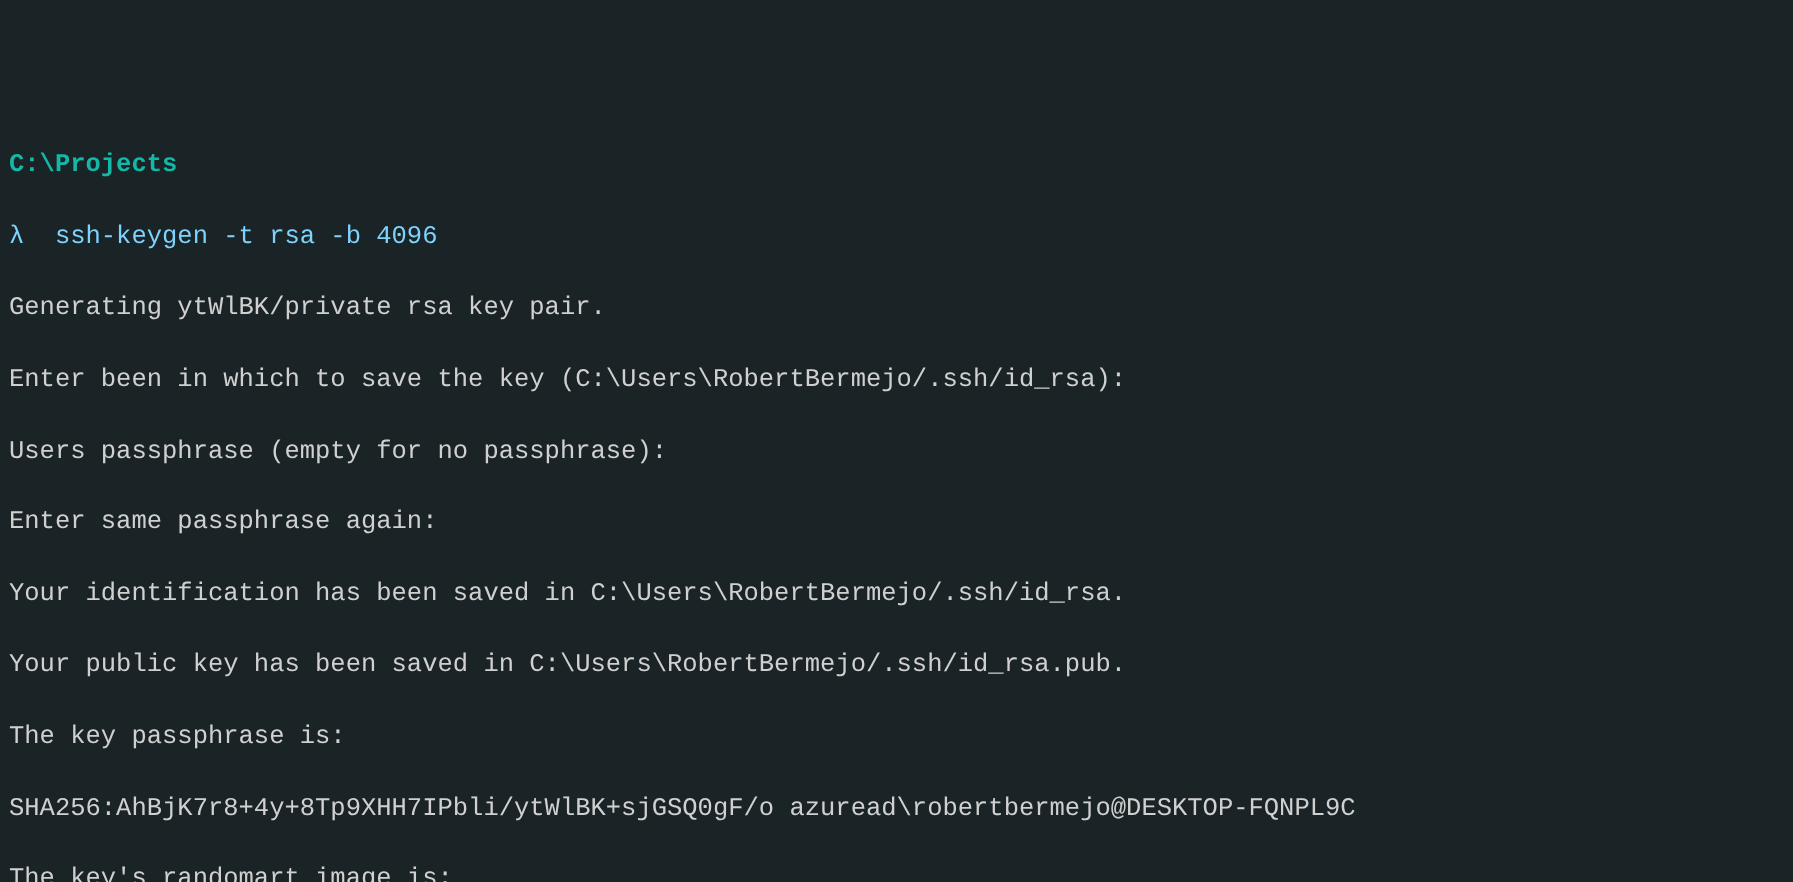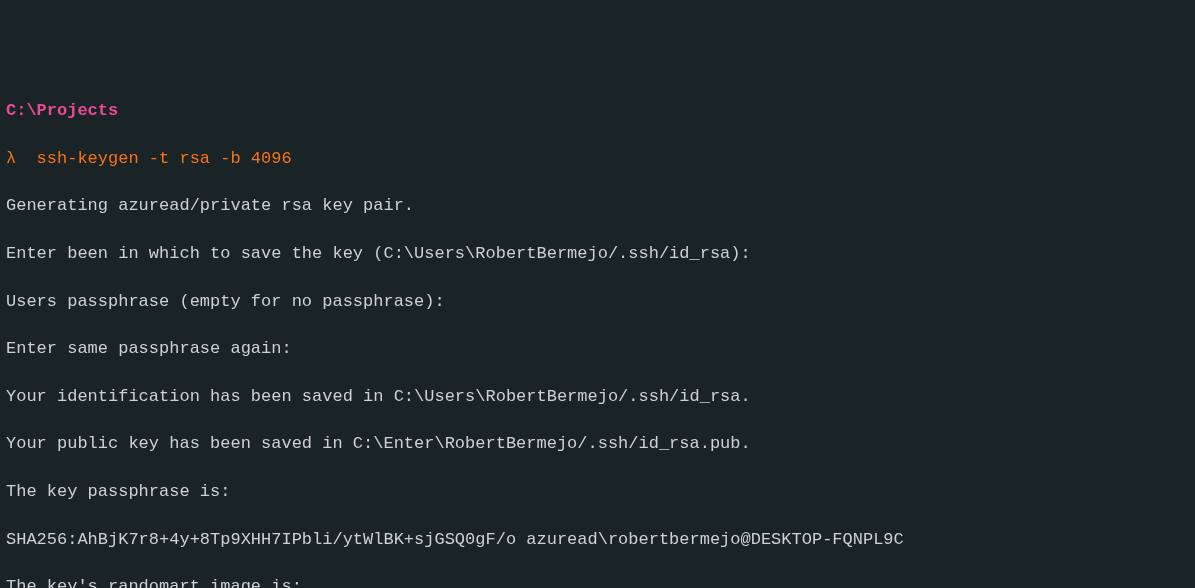--- a/index.html
+++ b/index.html
@@ -13,46 +13,46 @@
       font-size: 17px;
       line-height: 1.4;
       color: #d0d0d0;
       padding: 4px 6px;
       width: 1195px;
       height: 588px;
       overflow: hidden;
       white-space: pre;
     }
     .path {
-      color: #ec4899;
+      color: #14b8a6;
       font-weight: bold;
     }
     .prompt {
-      color: #f97316;
+      color: #7dd3fc;
     }
     .output {
       color: #d0d0d0;
     }
     .line {
       display: block;
     }
   </style>
 </head>
 <body>
 
 
 
 <span class="line path">C:\Projects</span>
 <span class="line prompt">λ  ssh-keygen -t rsa -b 4096</span>
-<span class="line output">Generating azuread/private rsa key pair.</span>
+<span class="line output">Generating ytWlBK/private rsa key pair.</span>
 <span class="line output">Enter been in which to save the key (C:\Users\RobertBermejo/.ssh/id_rsa):</span>
 <span class="line output">Users passphrase (empty for no passphrase):</span>
 <span class="line output">Enter same passphrase again:</span>
 <span class="line output">Your identification has been saved in C:\Users\RobertBermejo/.ssh/id_rsa.</span>
-<span class="line output">Your public key has been saved in C:\Enter\RobertBermejo/.ssh/id_rsa.pub.</span>
+<span class="line output">Your public key has been saved in C:\Users\RobertBermejo/.ssh/id_rsa.pub.</span>
 <span class="line output">The key passphrase is:</span>
 <span class="line output">SHA256:AhBjK7r8+4y+8Tp9XHH7IPbli/ytWlBK+sjGSQ0gF/o azuread\robertbermejo@DESKTOP-FQNPL9C</span>
 <span class="line output">The key's randomart image is:</span>
 
 
 
 
 
 
 

